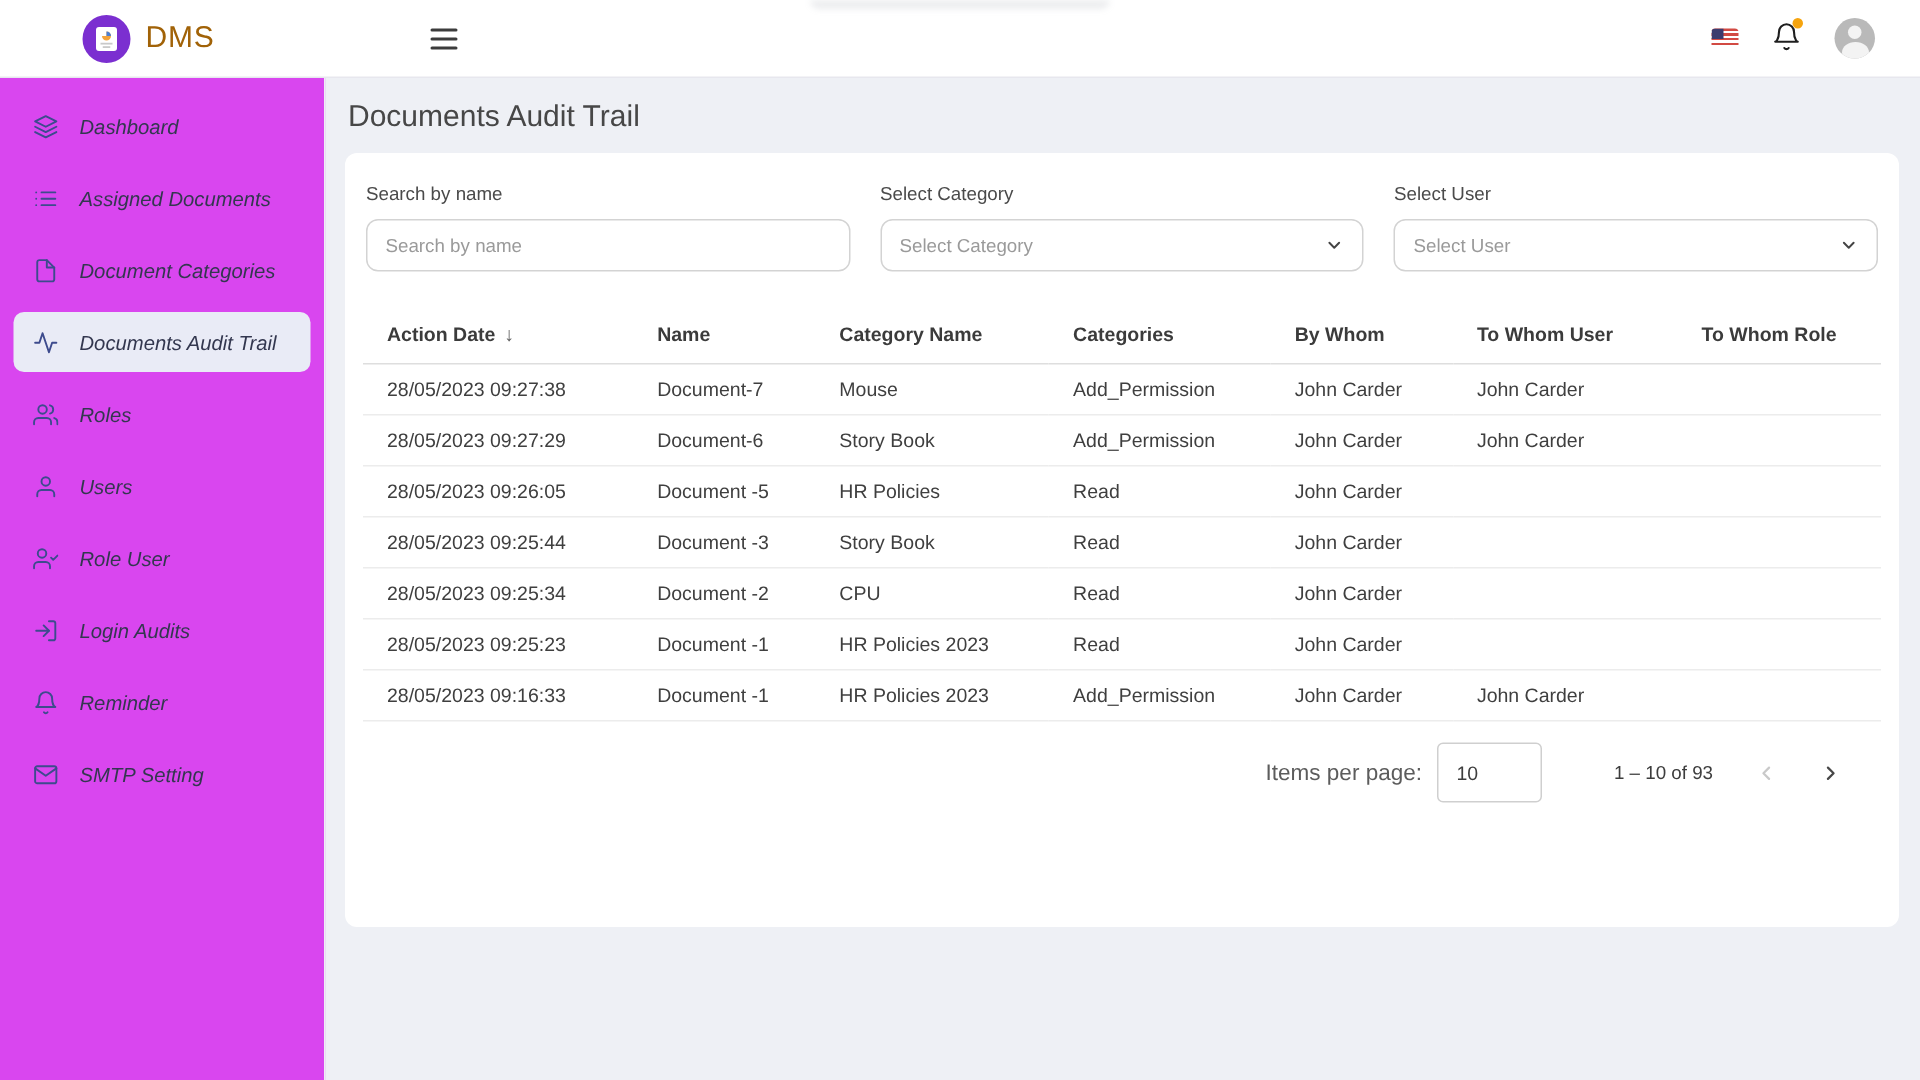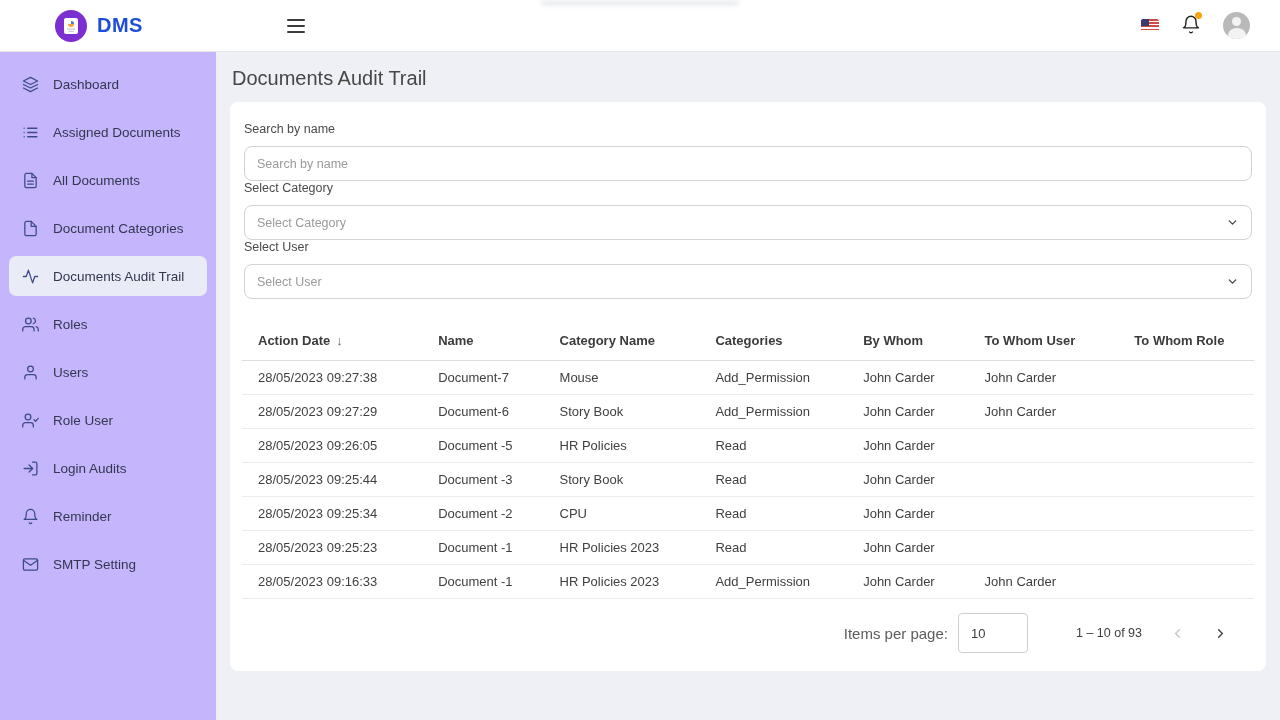--- a/index.html
+++ b/index.html
@@ -5,52 +5,52 @@
   * { margin:0; padding:0; box-sizing:border-box; }
   html,body { width:1280px; height:720px; overflow:hidden; }
   body { font-family:"Liberation Sans", sans-serif; background:#eef0f5; position:relative; }
 
   
   .header { position:absolute; top:0; left:0; width:1280px; height:52px; background:#fff;
             border-bottom:1px solid #e7e7ee; display:flex; align-items:center; z-index:5; }
   .brand { display:flex; align-items:center; gap:10px; padding-left:55px; width:217px; }
   .logo-circle { width:32px; height:32px; border-radius:50%; background:#7b2fd0; display:flex;
                  align-items:center; justify-content:center; }
-  .brand-name { font-size:20px; font-weight:700; color:#1d4ed8; letter-spacing:.5px; }
+  .brand-name { font-size:20px; font-weight:400; color:#a16207; letter-spacing:.5px; }
   .hamburger { width:26px; height:26px; margin-left:70px; display:flex; flex-direction:column;
                justify-content:center; gap:4px; cursor:pointer; background:none; border:none; }
   .hamburger span { display:block; width:18px; height:2px; background:#3c3c3c; border-radius:1px; }
   .header-right { margin-left:auto; display:flex; align-items:center; gap:22px; padding-right:30px; }
   .flag { width:18px; height:13px; border-radius:2.5px; position:relative; overflow:hidden;
           background:repeating-linear-gradient(to bottom,#d24a43 0 1.6px,#fff 1.6px 3.2px); cursor:pointer; }
   .flag::before { content:""; position:absolute; top:0; left:0; width:8px; height:7px; background:#3c3b6e; }
   .bell-wrap { position:relative; cursor:pointer; background:none; border:none; }
   .bell-dot { position:absolute; top:-2px; right:-1px; width:7px; height:7px; border-radius:50%; background:#f6a40e; }
   .avatar { width:27px; height:27px; border-radius:50%; background:#b9b9b9; position:relative; overflow:hidden; cursor:pointer; }
   .avatar::before { content:""; position:absolute; top:5px; left:9px; width:9px; height:9px; border-radius:50%; background:#f3f3f3; }
   .avatar::after  { content:""; position:absolute; top:16px; left:4.5px; width:18px; height:14px; border-radius:50%; background:#f3f3f3; }
   .top-smudge { position:absolute; top:0; left:540px; width:200px; height:6px; border-radius:0 0 8px 8px;
                 background:rgba(120,125,140,.14); filter:blur(2px); }
 
   
-  .sidebar { position:absolute; top:52px; left:0; bottom:0; width:217px; background:#c4b5fd;
-             border-right:1px solid #eceef4; padding-top:12px; }
+  .sidebar { position:absolute; top:52px; left:0; bottom:0; width:217px; background:#d946ef;
+             border-right:1px solid #eceef4; padding-top:12px;font-style:italic; }
   .nav-item { display:flex; align-items:center; gap:14px; height:40px; margin:0 9px 8px 9px;
               padding-left:12px; border-radius:7px; cursor:pointer; color:#32355c; }
   .nav-item.active { background:#e9ebf6; }
   .nav-icon { width:18px; height:18px; display:flex; align-items:center; justify-content:center; color:#3d4b8d; }
   .nav-icon svg { width:17px; height:17px; }
   .nav-label { font-size:13.5px; color:#33374f; }
 
   
   .main { position:absolute; top:52px; left:217px; right:0; bottom:0; background:#eef0f5; overflow:hidden; }
   .page-title { font-size:20px; color:#474747; padding:15px 0 12px 15px; font-weight:400; }
   .card { margin:0 14px 0 13px; background:#fff; border-radius:8px; padding:20px 12px 18px 12px; min-height:516px; }
 
-  .filters { display:flex; padding:0 2px;flex-direction:column; }
+  .filters { display:flex; gap:20px; padding:0 2px; }
   .filter-group { flex:1; }
   .filter-label { font-size:12.5px; color:#4a4a4a; margin-bottom:10px; }
   .filter-input, .filter-select { height:35px; border:1px solid #d3d3d3; border-radius:8px; width:100%;
      display:flex; align-items:center; padding:0 12px; background:#fff; cursor:pointer; }
   .filter-input input { border:none; outline:none; width:100%; font-size:12.5px;
      font-family:"Liberation Sans",sans-serif; color:#333; background:transparent; }
   .filter-input input::placeholder { color:#9a9a9a; }
   .filter-select .ph { font-size:12.5px; color:#9a9a9a; flex:1; }
   .chev { color:#555; display:flex; }
 
@@ -125,31 +125,20 @@
             <line x1="3" y1="6" x2="3.01" y2="6"></line>
             <line x1="3" y1="12" x2="3.01" y2="12"></line>
             <line x1="3" y1="18" x2="3.01" y2="18"></line>
           </svg>
         </span>
         <span class="nav-label">Assigned Documents</span>
       </li>
       <li class="nav-item">
         <span class="nav-icon">
           <svg viewBox="0 0 24 24" fill="none" stroke="currentColor" stroke-width="1.8" stroke-linecap="round" stroke-linejoin="round">
-            <path d="M14 2H6a2 2 0 0 0-2 2v16a2 2 0 0 0 2 2h12a2 2 0 0 0 2-2V8z"></path>
-            <polyline points="14 2 14 8 20 8"></polyline>
-            <line x1="8" y1="13" x2="16" y2="13"></line>
-            <line x1="8" y1="17" x2="16" y2="17"></line>
-          </svg>
-        </span>
-        <span class="nav-label">All Documents</span>
-      </li>
-      <li class="nav-item">
-        <span class="nav-icon">
-          <svg viewBox="0 0 24 24" fill="none" stroke="currentColor" stroke-width="1.8" stroke-linecap="round" stroke-linejoin="round">
             <path d="M13 2H6a2 2 0 0 0-2 2v16a2 2 0 0 0 2 2h12a2 2 0 0 0 2-2V9z"></path>
             <polyline points="13 2 13 9 20 9"></polyline>
           </svg>
         </span>
         <span class="nav-label">Document Categories</span>
       </li>
       <li class="nav-item active">
         <span class="nav-icon">
           <svg viewBox="0 0 24 24" fill="none" stroke="currentColor" stroke-width="1.8" stroke-linecap="round" stroke-linejoin="round">
             <polyline points="22 12 18 12 15 21 9 3 6 12 2 12"></polyline>

